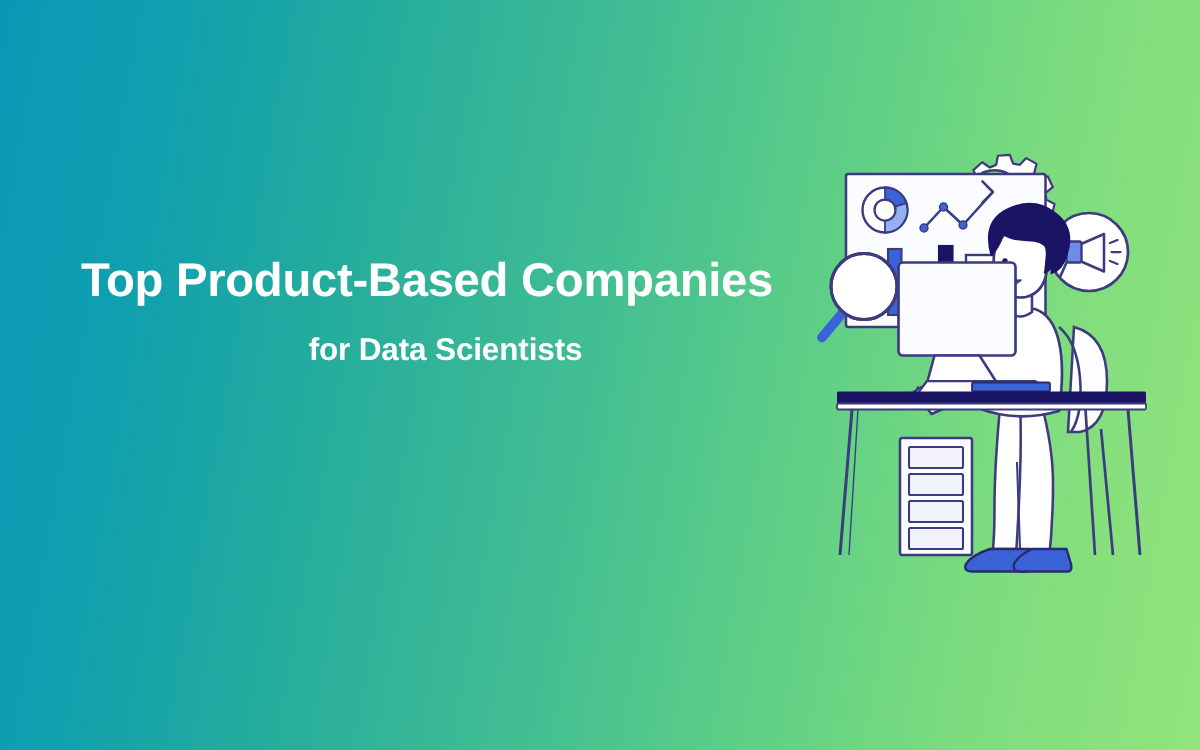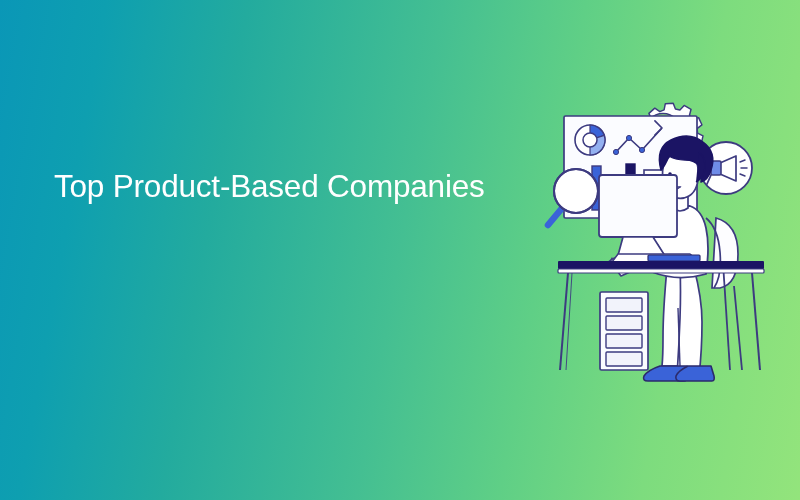--- a/index.html
+++ b/index.html
@@ -32,21 +32,21 @@
   
   #text-block {
     position: absolute;
     left: 54px;
     top: 168px;
     width: 486px;
   }
   #headline {
     margin: 0;
     font-size: 31.5px;
-    font-weight: normal;
+    font-weight: bold;
     letter-spacing: -0.2px;
     color: #ffffff;
     line-height: 1.15;
     text-align: left;
     white-space: nowrap;
   }
   #subheadline {
     margin: 0;
     margin-top: 18px;
     font-size: 21px;
@@ -70,20 +70,21 @@
     height: 340px;
   }
 </style>
 </head>
 <body>
 
 <div id="banner">
 
   <div id="text-block">
     <h1 id="headline">Top Product-Based Companies</h1>
+    <h2 id="subheadline">for Data Scientists</h2>
   </div>
 
   <div id="illustration">
     <svg viewBox="0 0 280 340" xmlns="http://www.w3.org/2000/svg">
 
       <g>
         <path d="M129.5,50.5 l4.6,-1.9 l1.3,-6.6 l8.6,-0.6 l2.4,6.3 l4.9,0.9 l4.6,-4.9 l7.5,4.2 l-1.7,6.5 l3.3,3.7 l6.6,-1.1 l3.6,7.8 l-5.3,4.1 l0.6,4.9 l5.9,3.1 l-1.9,8.4 l-6.7,0.4 l-2.6,4.2 l2.7,6.1 l-6.4,5.7 l-5.5,-3.8 l-4.6,1.9 l-1.3,6.6 l-8.6,0.6 l-2.4,-6.3 l-4.9,-0.9 l-4.6,4.9 l-7.5,-4.2 l1.7,-6.5 l-3.3,-3.7 l-6.6,1.1 l-3.6,-7.8 l5.3,-4.1 l-0.6,-4.9 l-5.9,-3.1 l1.9,-8.4 l6.7,-0.4 l2.6,-4.2 l-2.7,-6.1 l6.4,-5.7 Z" transform="translate(6,-2) scale(0.92) translate(16,10)" fill="#ffffff" stroke="#3d3b80" stroke-width="1.6" stroke-linejoin="round"></path>
         <circle cx="143" cy="74" r="18.5" fill="#8ce07b" stroke="#3d3b80" stroke-width="1.6"></circle>
       </g>
 

